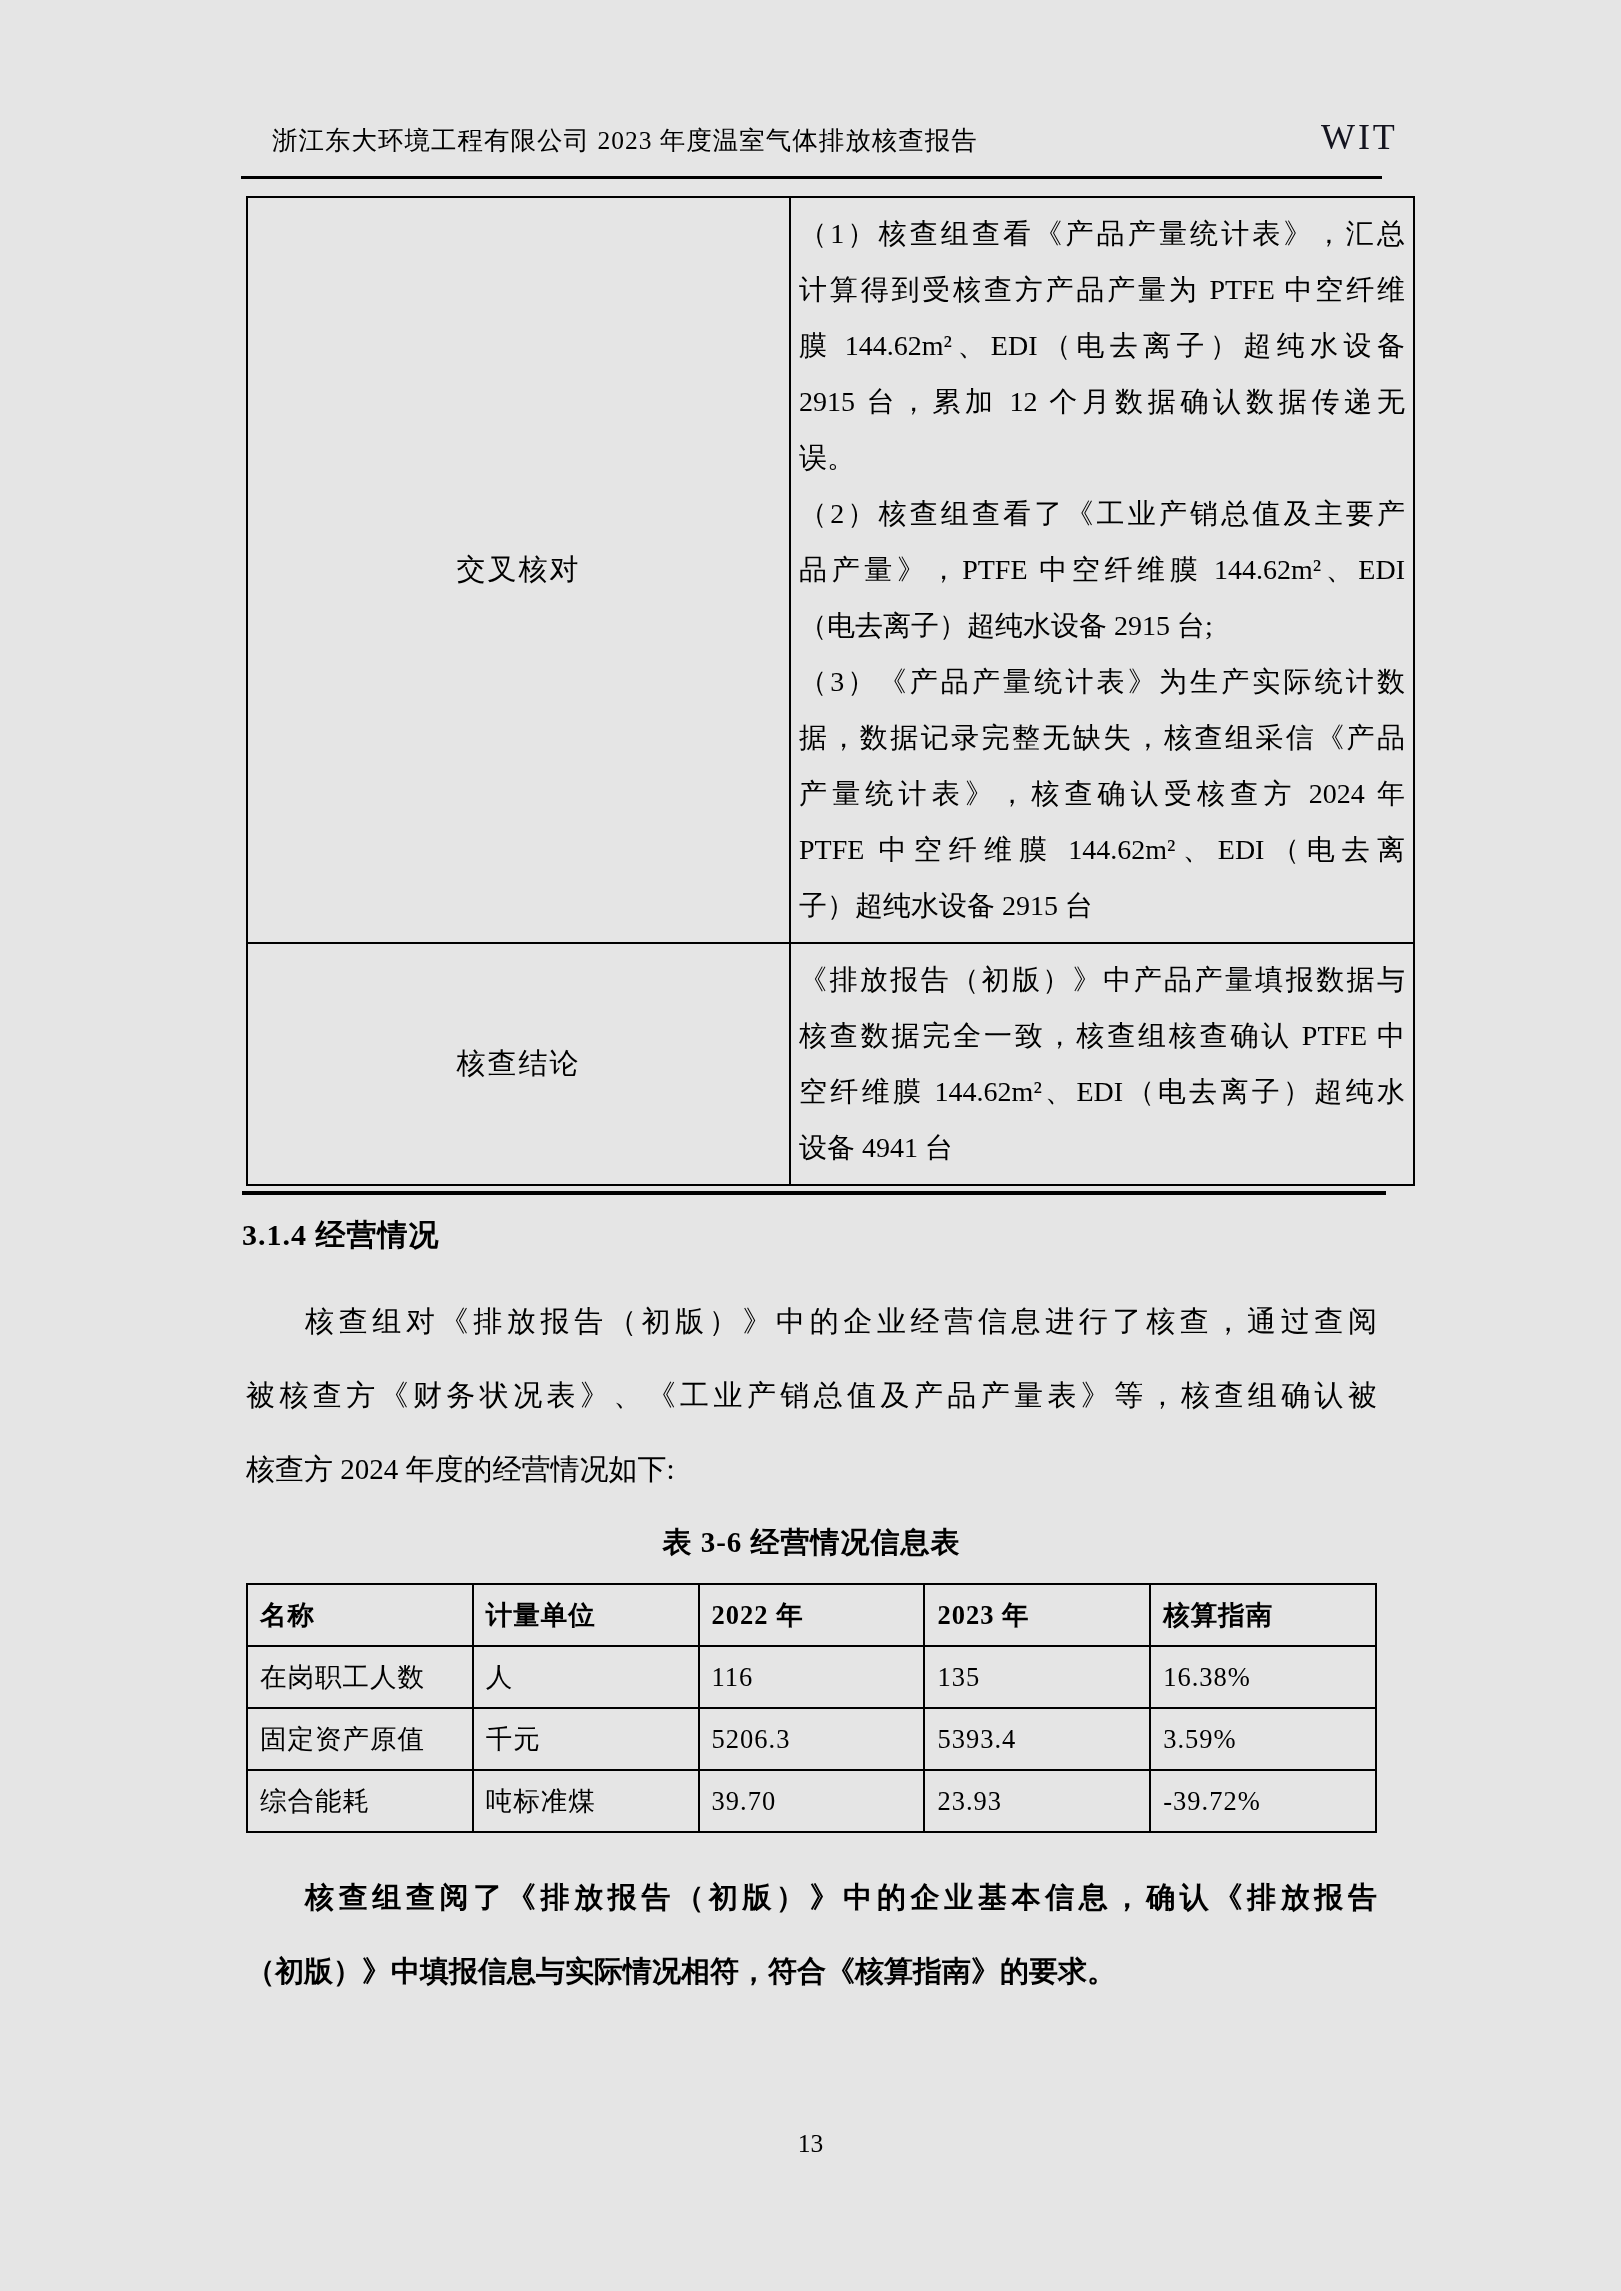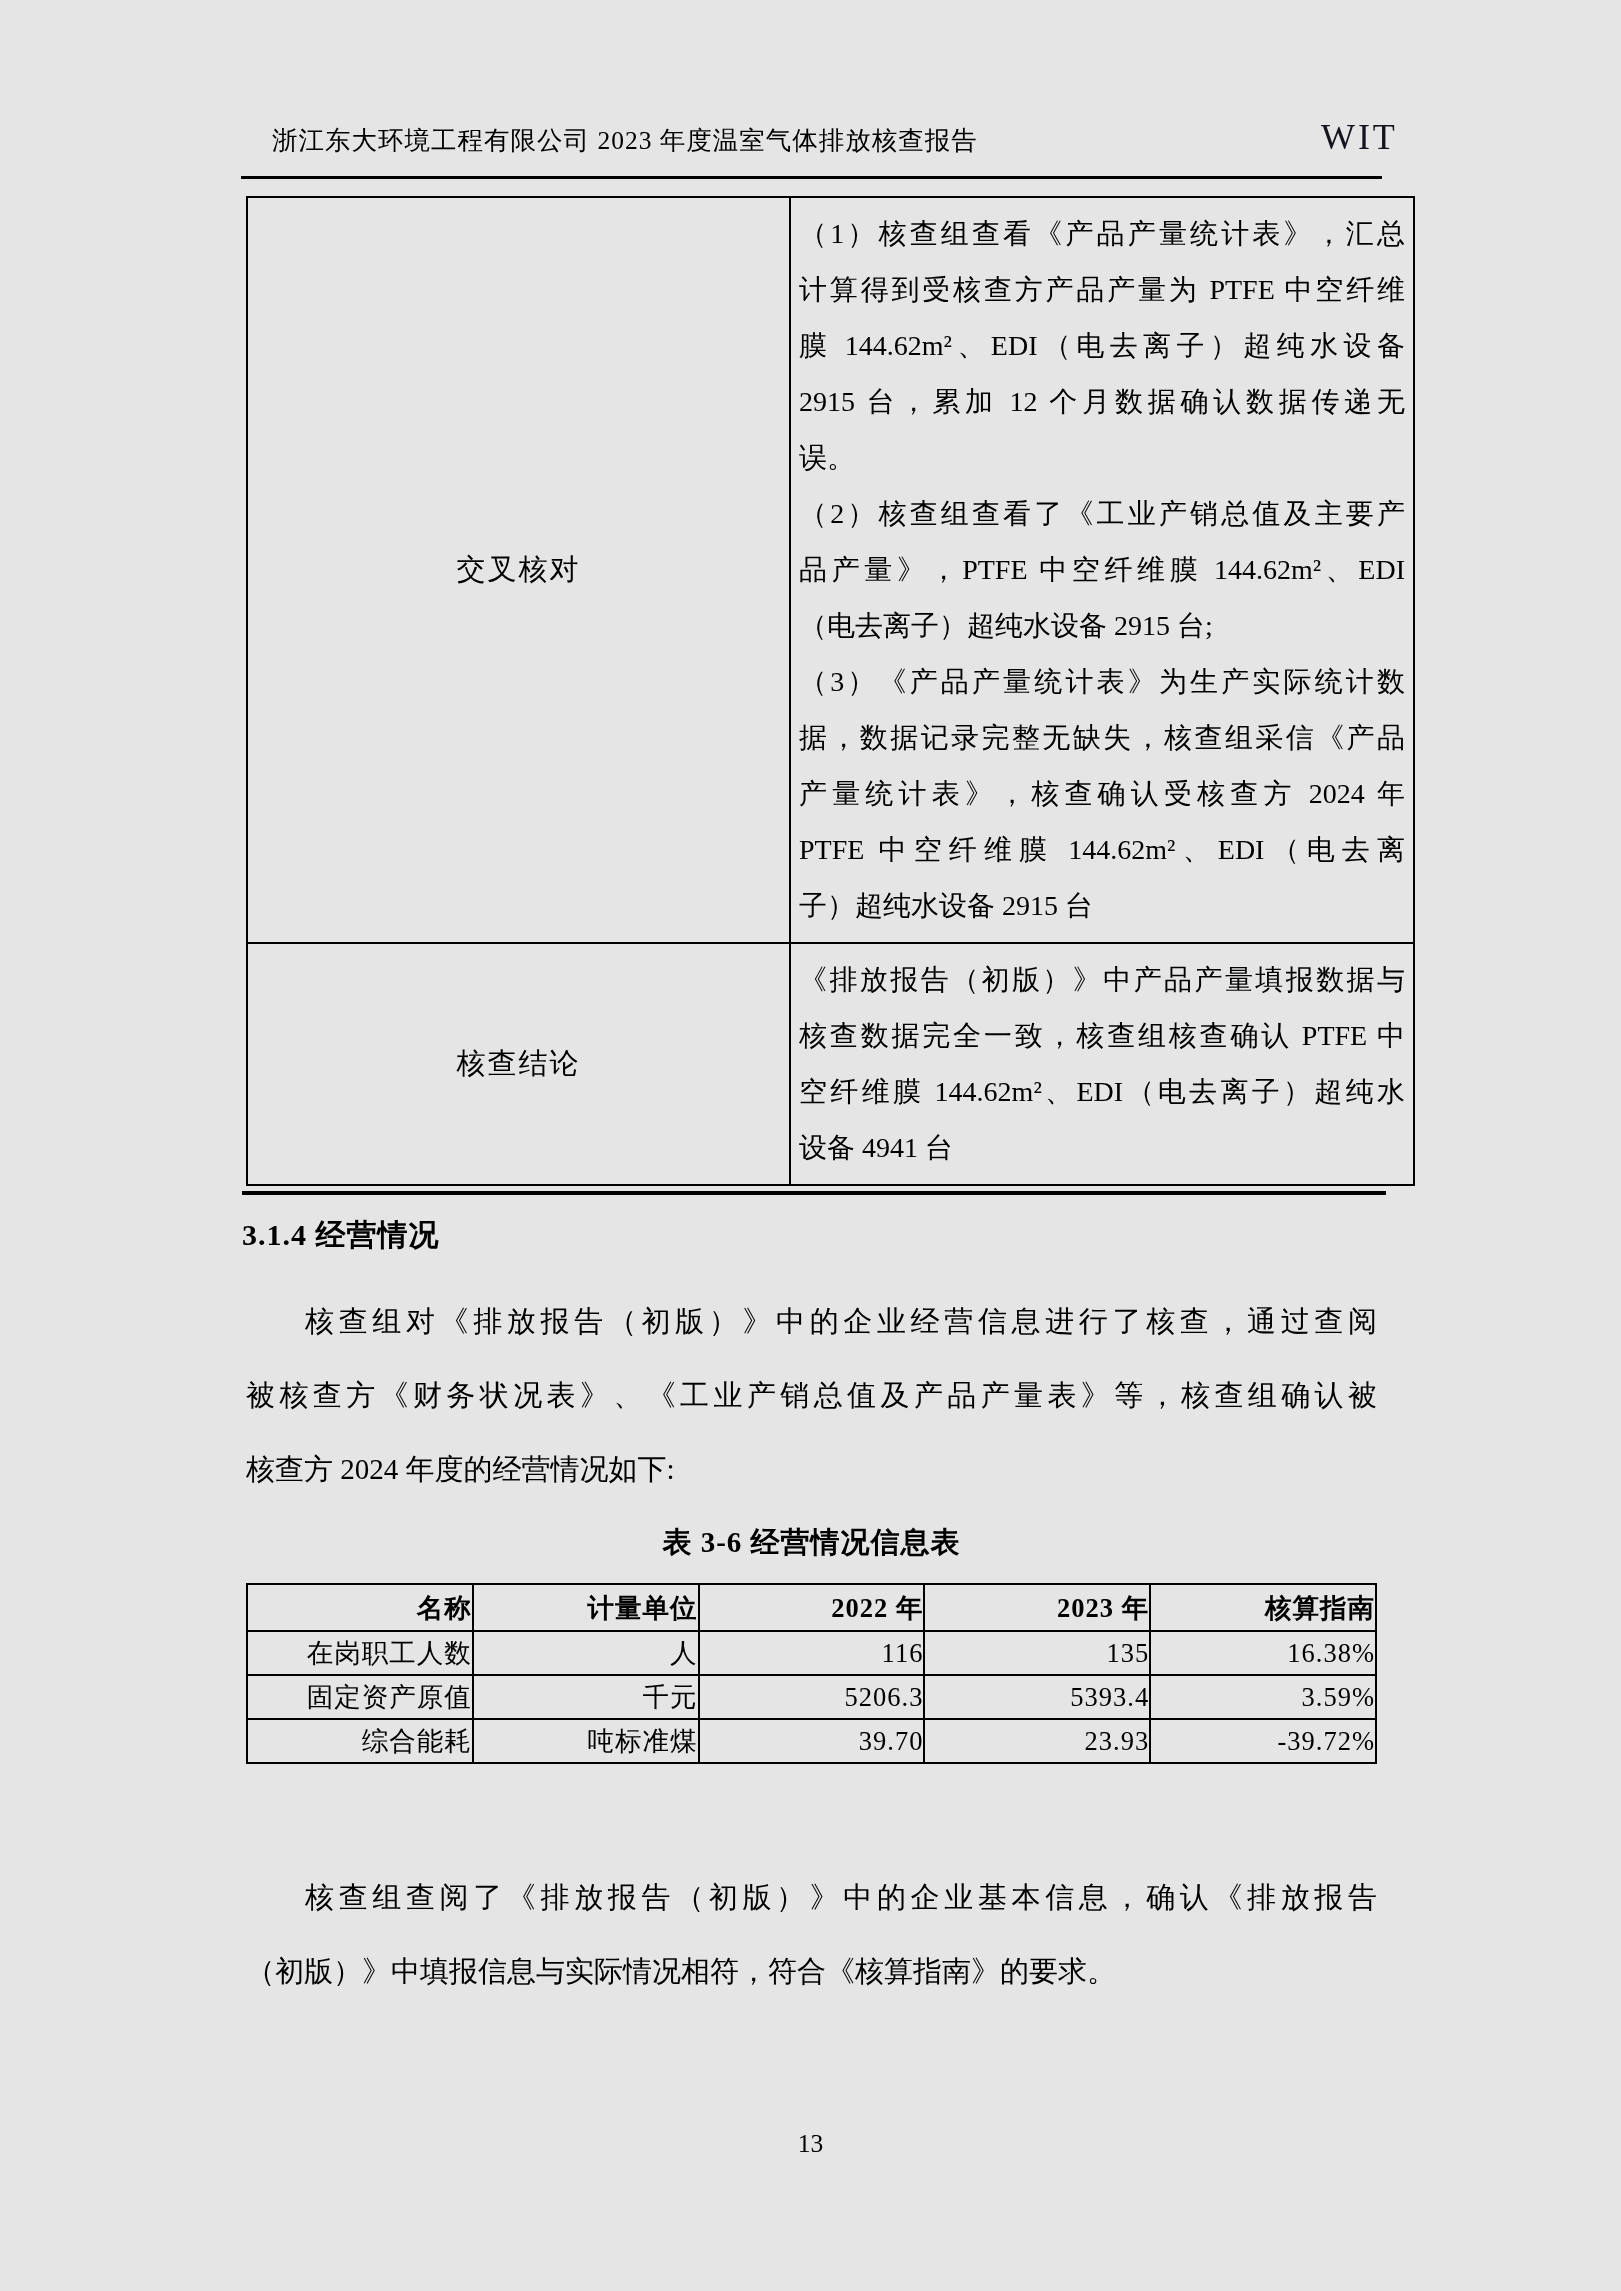--- a/index.html
+++ b/index.html
@@ -59,33 +59,33 @@
     position:absolute;left:242px;top:1215px;
     font-size:30px;font-weight:bold;letter-spacing:1px;
   }
   .para{
     position:absolute;left:246px;
     width:1131px;font-size:29px;
   }
   .para .pline{height:74px;line-height:74px;white-space:nowrap;}
   .para .indent{text-indent:59px;}
   #para1{top:1284px;}
-  #para2{top:1860px;font-weight:normal;}
+  #para2{top:1860px;font-weight:bold;}
   .tbl-caption{
     position:absolute;left:246px;top:1523px;width:1131px;
     text-align:center;font-size:29px;font-weight:bold;letter-spacing:1px;
   }
   
   .btable{
     position:absolute;left:246px;top:1583px;
     width:1131px;border-collapse:collapse;table-layout:fixed;
   }
   .btable td{
-    border:2px solid #000;text-align:right;vertical-align:middle;
-    font-size:26.5px;padding:0;letter-spacing:1px;
+    border:2px solid #000;text-align:left;vertical-align:middle;
+    font-size:26.5px;padding:12px;letter-spacing:1px;
   }
   .btable tr{height:44px;}
   .btable tr.bhead{height:47px;}
   .btable tr.bhead td{font-weight:bold;}
   
   .page-num{
     position:absolute;left:0;top:2129px;width:1621px;
     text-align:center;font-size:25.5px;
   }
 </style>

